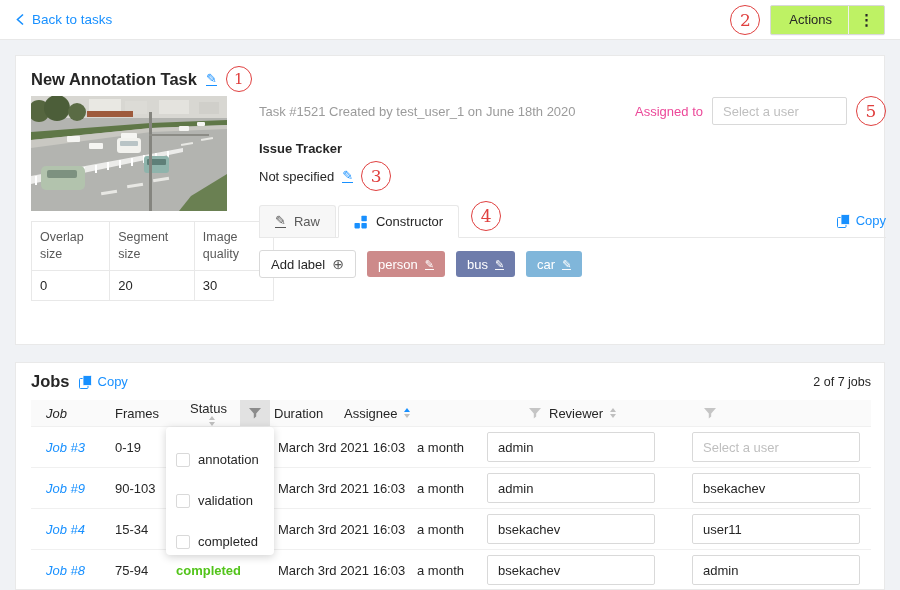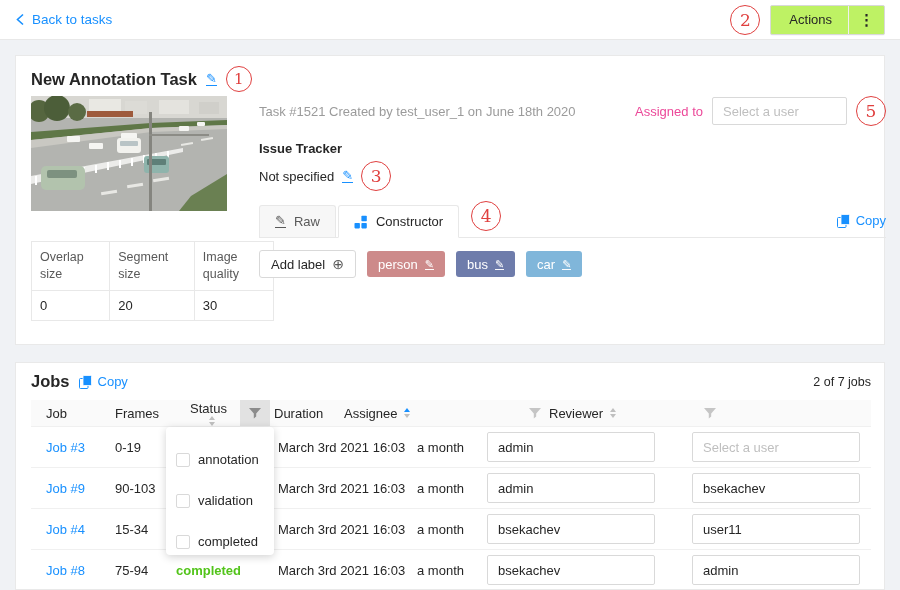--- a/index.html
+++ b/index.html
@@ -29,21 +29,21 @@
   
   .card{position:absolute;background:#fff;border:1px solid #e9e9e9;}
   .main-card{top:55px;left:15px;width:870px;height:290px;}
   .jobs-card{top:362px;left:15px;width:870px;height:228px;}
   
   .title-row{position:absolute;top:10px;left:15px;display:flex;align-items:center;gap:9px;}
   .task-title{font-size:16.5px;font-weight:bold;color:#262626;}
   .edit-ic{display:inline-block;font-size:13px;line-height:12px;color:#1890ff;border-bottom:1px solid #1890ff;cursor:pointer;}
   .left-col{position:absolute;top:40px;left:15px;width:212px;}
   .thumb{display:block;width:196px;height:115px;}
-  .params-table{margin-top:30px;border-collapse:collapse;width:243px;}
+  .params-table{margin-top:10px;border-collapse:collapse;width:243px;}
   .params-table th,.params-table td{border:1px solid #e8e8e8;text-align:left;padding:7px 8px;background:#fff;}
   .params-table th{font-size:12.5px;font-weight:normal;color:#595959;line-height:1.35;}
   .params-table td{font-size:13px;color:#262626;}
   .right-col{position:absolute;left:243px;top:40px;width:627px;}
   .meta-row{display:flex;align-items:center;justify-content:space-between;}
   .meta-text{color:#9b9b9b;font-size:13px;}
   .assigned{display:flex;align-items:center;gap:9px;}
   .assigned-lbl{color:#ec4899;font-size:13px;}
   .user-select{width:135px;height:28px;border:1px solid #d9d9d9;border-radius:2px;padding:0 10px;
     font-size:13px;font-family:inherit;color:#262626;outline:none;}
@@ -70,21 +70,21 @@
   .chip-bus{background:#6e7cab;}
   .chip-car{background:#80b6da;}
   
   .jobs-header{position:absolute;top:9px;left:15px;width:840px;display:flex;align-items:center;gap:9px;}
   .jobs-title{font-size:16.5px;font-weight:bold;}
   .jobs-count{margin-left:auto;font-size:12.5px;color:#262626;}
   .jtable{position:absolute;top:37px;left:15px;width:840px;}
   .jrow{display:flex;align-items:center;height:41px;border-bottom:1px solid #f0f0f0;}
   .jhead{height:27px;background:#fafafa;border-bottom:1px solid #f0f0f0;font-size:13px;color:#262626;}
   .jc{display:flex;align-items:center;overflow:hidden;}
-  .col-job{width:80px;padding-left:15px;}
+  .col-job{width:80px;padding-left:15px;font-style:italic;}
   .col-frames{width:62px;padding-left:4px;}
   .col-status{width:67px;padding-left:4px;flex-direction:column;}
   .col-filter{width:30px;justify-content:center;align-self:stretch;}
   .jhead .col-filter{background:#e2e2e2;}
   .col-started{width:143px;padding-left:8px;}
   .col-duration{width:66px;padding-left:4px;}
   .col-assignee{width:205px;padding-left:8px;}
   .col-reviewer{width:187px;padding-left:8px;padding-right:12px;}
   .job-link{color:#1890ff;text-decoration:none;cursor:pointer;}
   .carets{display:flex;flex-direction:column;gap:2px;margin-left:7px;cursor:pointer;}

